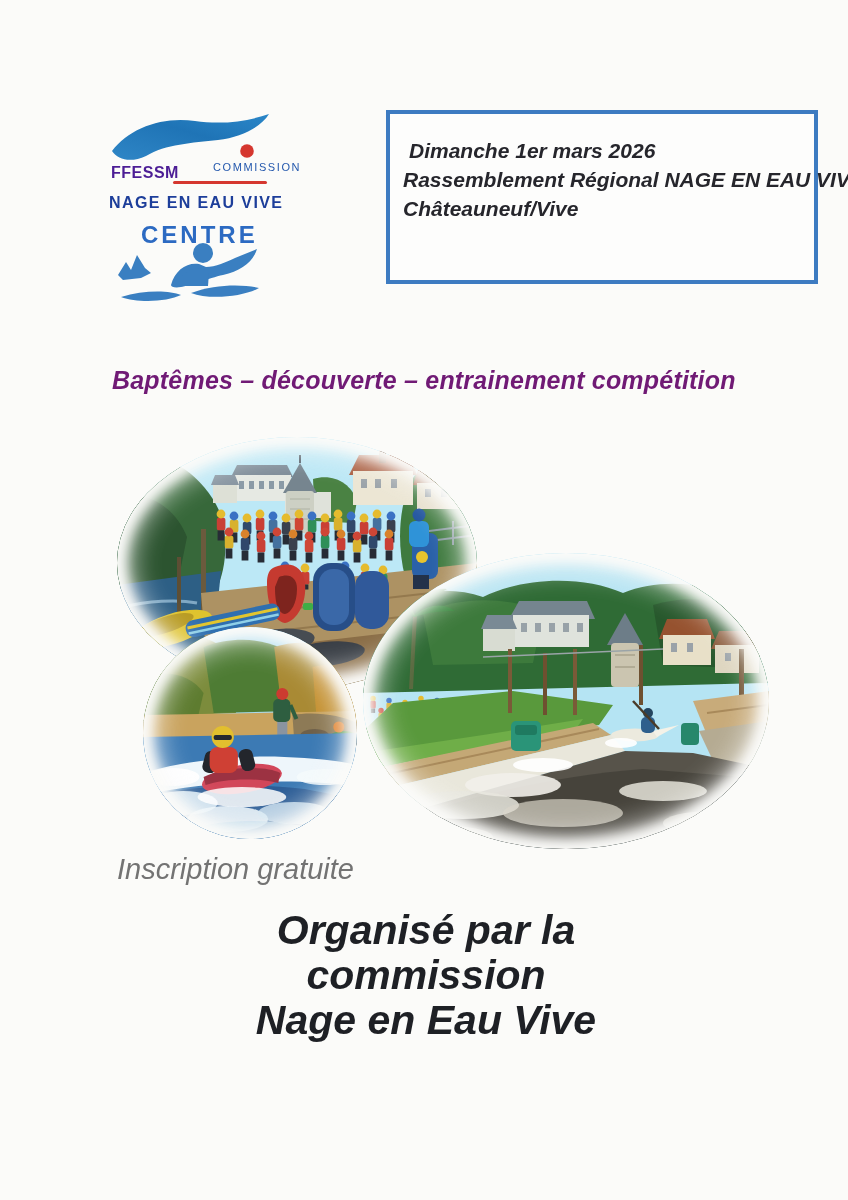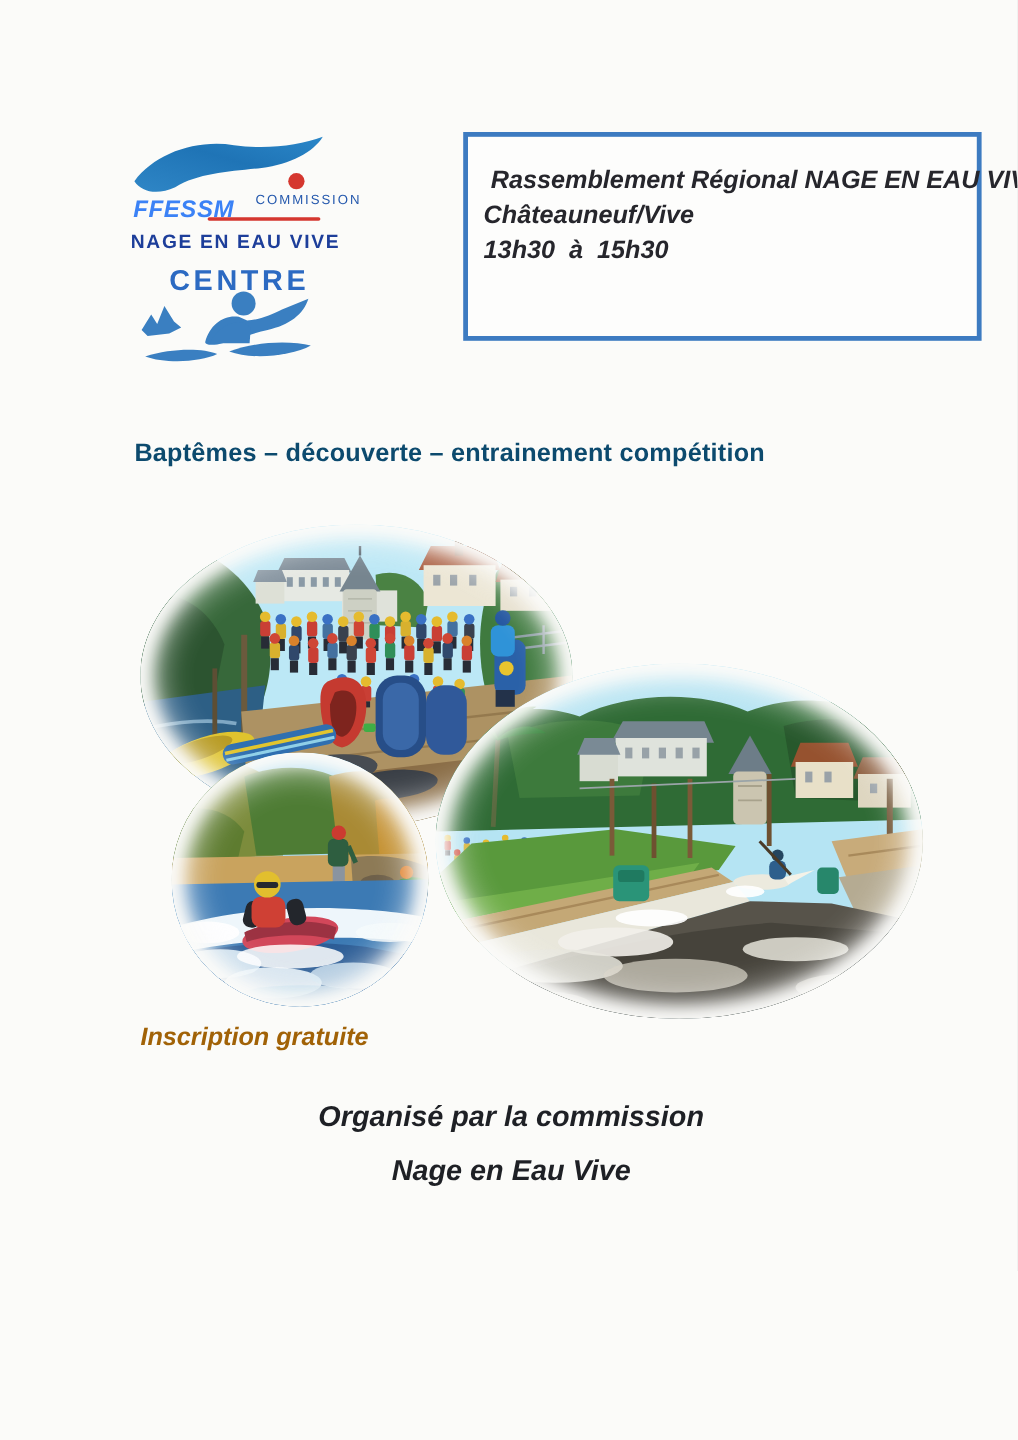--- a/index.html
+++ b/index.html
@@ -5,22 +5,22 @@
   html,body{margin:0;padding:0;background:#e8e8e8;}
   .page{
     position:relative; width:848px; height:1200px; margin:0 auto;
     background:#fbfbf9; overflow:hidden;
     font-family:"Liberation Sans", sans-serif;
   }
   .abs{position:absolute;}
 
   
   .logo{left:103px; top:108px; width:190px; height:205px;}
-  .logo-fed{left:8px; top:56px; font-size:20px; font-weight:bold; font-style:italic;
-    color:#3b82f6; letter-spacing:.5px;}
+  .logo-fed{left:8px; top:56px; font-size:16px; font-weight:bold; 
+    color:#4c1d95; letter-spacing:.5px;}
   .logo-com{left:90px; top:53px; font-size:11px; font-weight:normal; color:#2458ad;
     letter-spacing:1.6px;margin-left:20px;}
   .logo-com-line{left:70px; top:73px; width:94px; height:3px; background:#d5372f; border-radius:2px;}
   .logo-nage{left:6px; top:86px; font-size:16px; font-weight:bold; color:#1d3e9a;
     letter-spacing:1.4px;}
   .logo-centre{left:38px; top:113px; font-size:24px; font-weight:bold; color:#2c6ac2;
     letter-spacing:3px;}
 
   
   .info-box{
@@ -28,26 +28,26 @@
     border:4px solid #3d7bc1; background:#fdfdfc;
     padding:22px 8px 0 13px;
   }
   .info-box .line{
     font-size:21px; font-weight:bold; font-style:italic; color:#26262c;
     line-height:29px; white-space:nowrap;
   }
   .info-box .line:first-child{padding-left:6px;}
 
   
-  .tagline{left:112px; top:366px; font-size:21px; font-weight:bold; 
-    color:#0c4a6e; letter-spacing:.2px; white-space:nowrap;}
-  .registration{left:117px; top:853px; font-size:21px; font-weight:bold; font-style:italic;
-    color:#a16207; white-space:nowrap;}
+  .tagline{left:112px; top:366px; font-size:25px; font-weight:bold; font-style:italic;
+    color:#701a75; letter-spacing:.2px; white-space:nowrap;}
+  .registration{left:117px; top:853px; font-size:29px; font-weight:normal; font-style:italic;
+    color:#737373; white-space:nowrap;}
   .org-block{left:166px; top:908px; width:520px; text-align:center;}
-  .org-block .line{font-size:24px; font-weight:bold; font-style:italic; color:#1e2025;
+  .org-block .line{font-size:41px; font-weight:bold; font-style:italic; color:#1e2025;
     line-height:45px;}
 
   
   .oval{border-radius:50%; overflow:hidden;}
   .oval svg{display:block; width:100%; height:100%;}
   .feather{position:absolute; inset:0; border-radius:50%; pointer-events:none;
     box-shadow: inset 0 0 12px 9px #fbfbf9, inset 0 0 26px 16px rgba(251,251,249,.65);}
   .ph-group {left:117px; top:437px; width:360px; height:252px; z-index:1;}
   .ph-hydro {left:143px; top:627px; width:214px; height:212px; z-index:3;}
   .ph-slalom{left:363px; top:553px; width:406px; height:296px; z-index:2;}
@@ -80,23 +80,23 @@
         <path d="M60,45 C64,30 76,22 88,24 L95,27 C104,27 116,22 124,18 L146,9 C142,22 130,31 112,35 C98,38 78,46 70,47 C64,48 60,47 60,45 Z"></path>
         <circle cx="92" cy="13" r="10"></circle>
         <path d="M64,46 C70,33 82,27 92,29 L98,33 L97,46 Z"></path>
         <path d="M10,57 C32,50 58,50 70,55 C56,62 26,63 10,57 Z"></path>
         <path d="M80,53 C104,44 132,44 148,48 C132,57 98,60 80,53 Z"></path>
       </g>
     </svg>
   </div>
 
   <div class="abs info-box">
+    <div class="line">Dimanche 1er mars 2026</div>
     <div class="line">Rassemblement Régional NAGE EN EAU VIVE</div>
     <div class="line">Châteauneuf/Vive</div>
-    <div class="line">13h30 &nbsp;à &nbsp;15h30</div>
   </div>
 
   <div class="abs tagline">Baptêmes – découverte – entrainement compétition</div>
 
   <div class="abs oval ph-group">
     <svg viewBox="0 0 360 252" preserveAspectRatio="none">
       <rect width="360" height="252" fill="#bce8f6"></rect>
       <g>
         <path d="M0,18 C45,8 88,38 104,78 C112,108 108,132 100,152 L0,152 Z" fill="#37683a"></path>
         <path d="M0,60 C30,52 58,70 70,100 L60,150 L0,150 Z" fill="#2c5430"></path>

